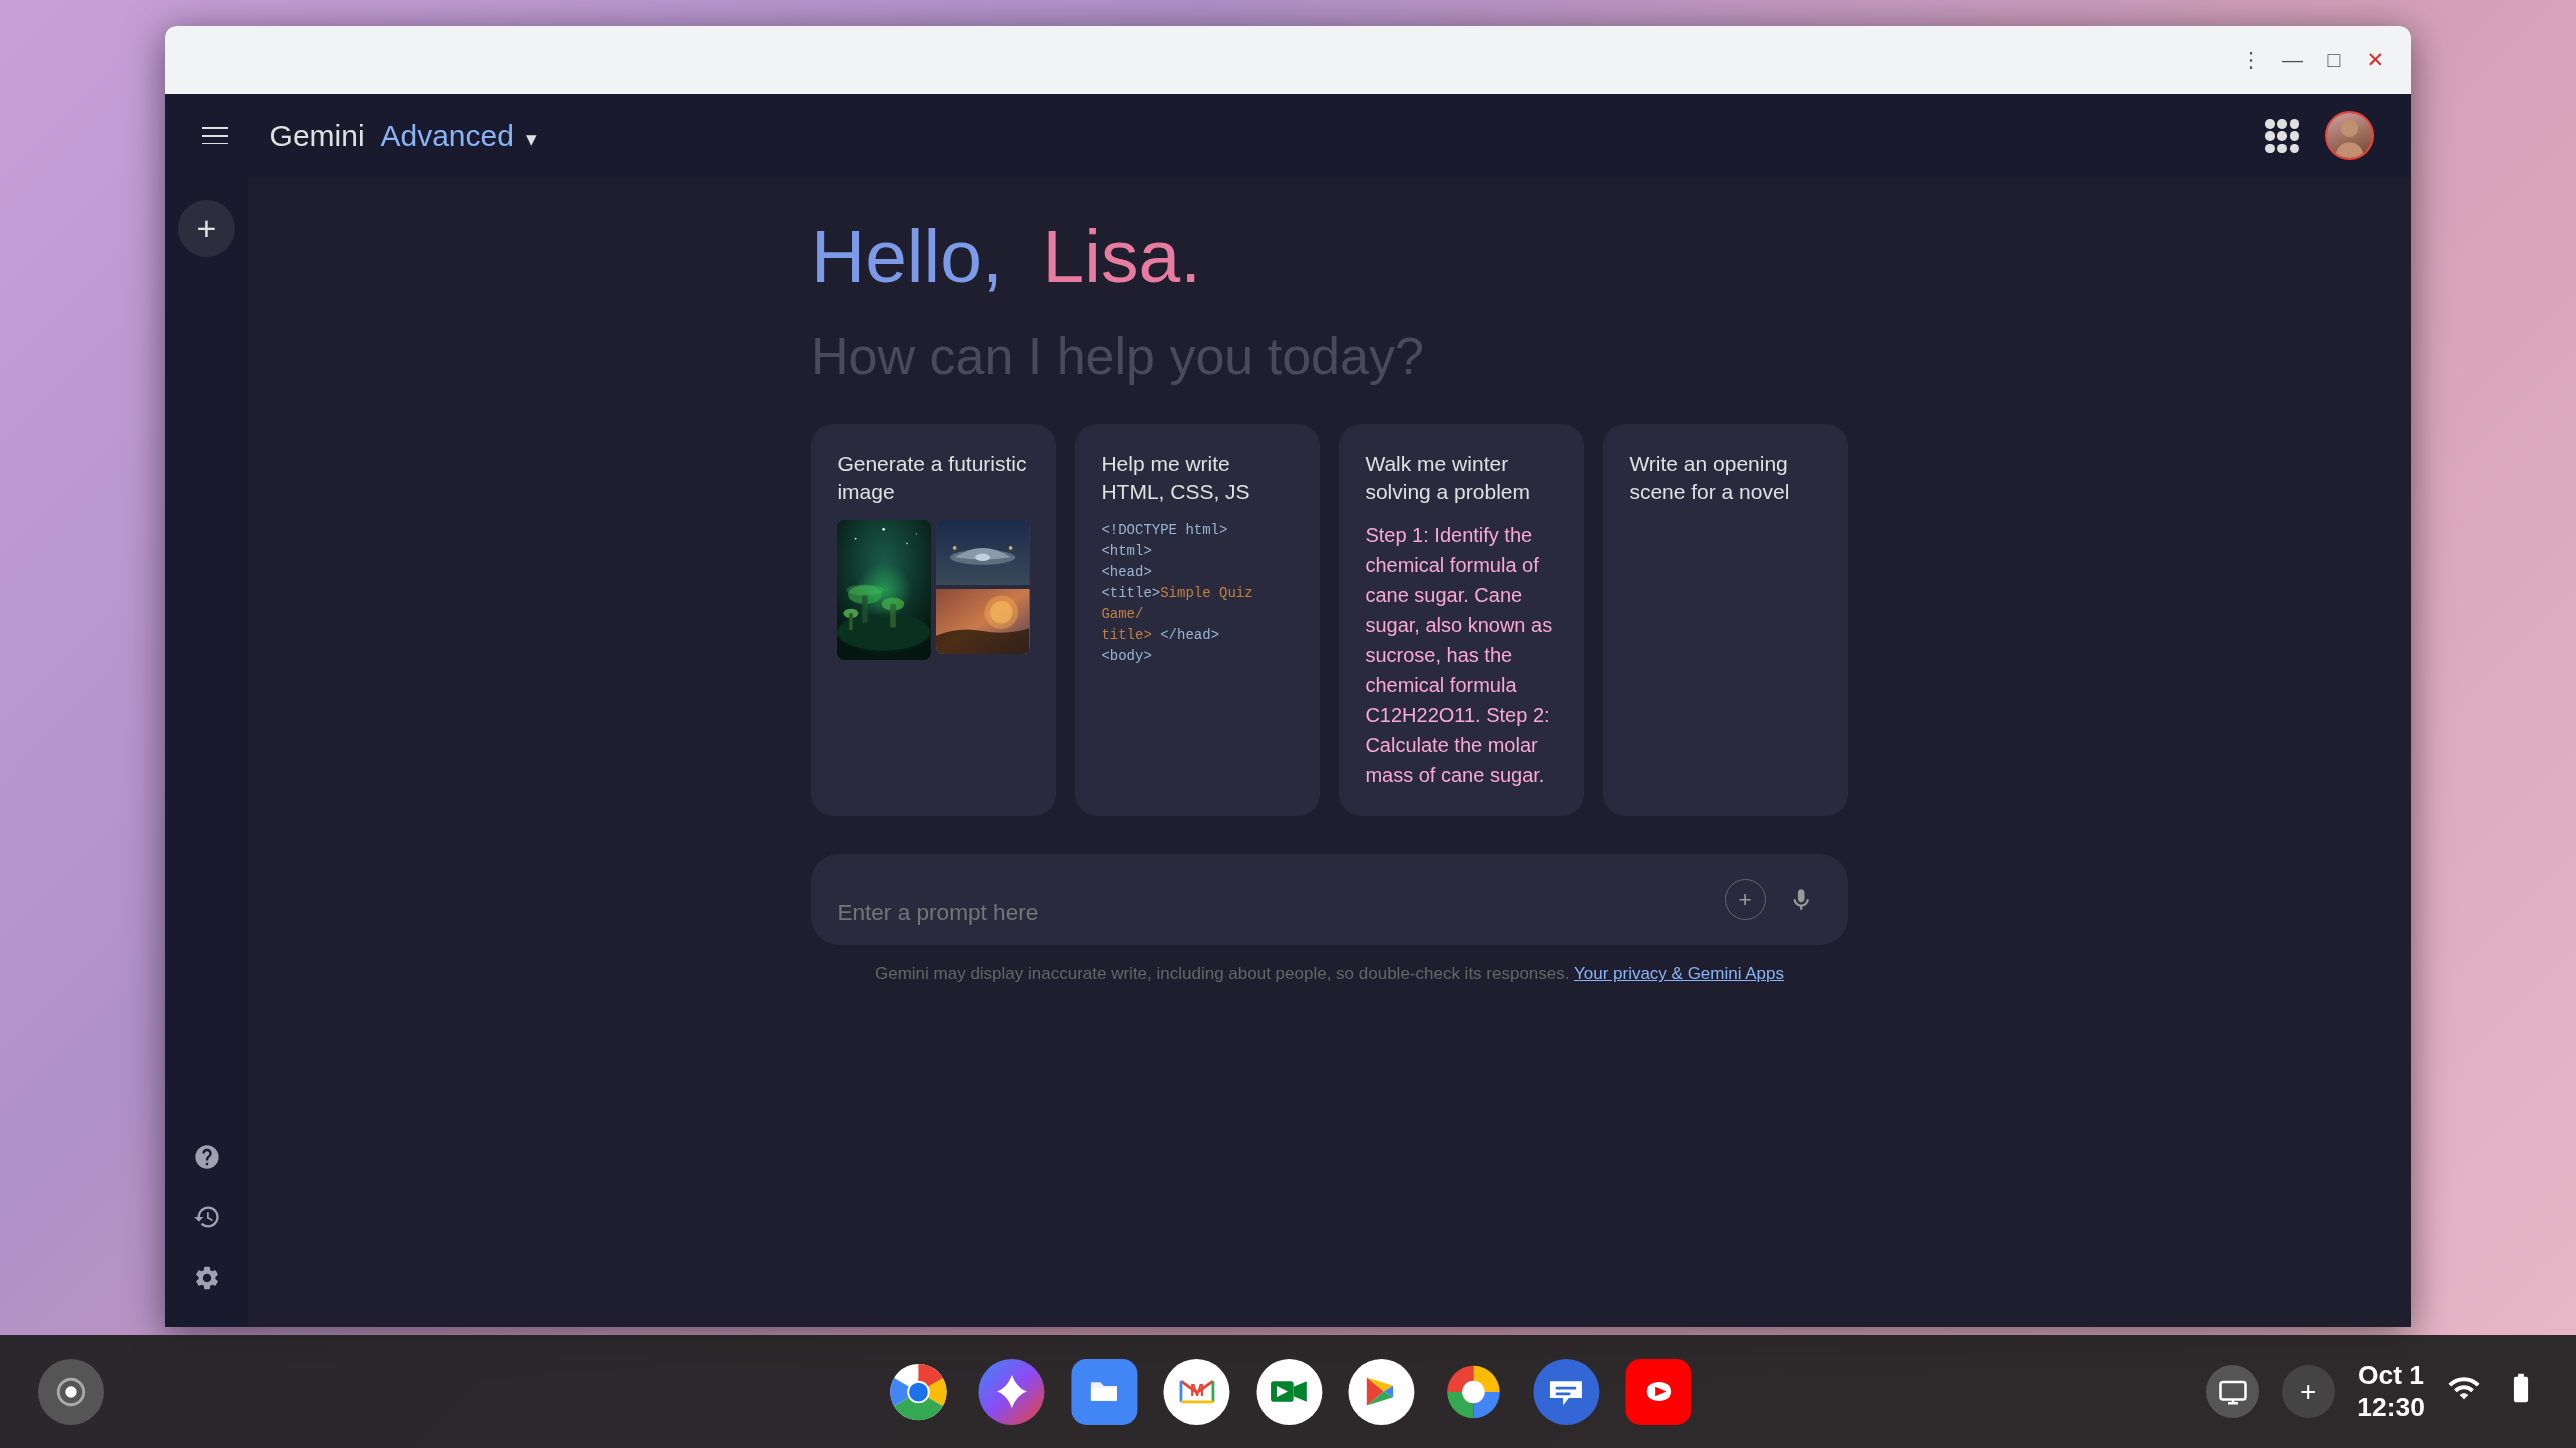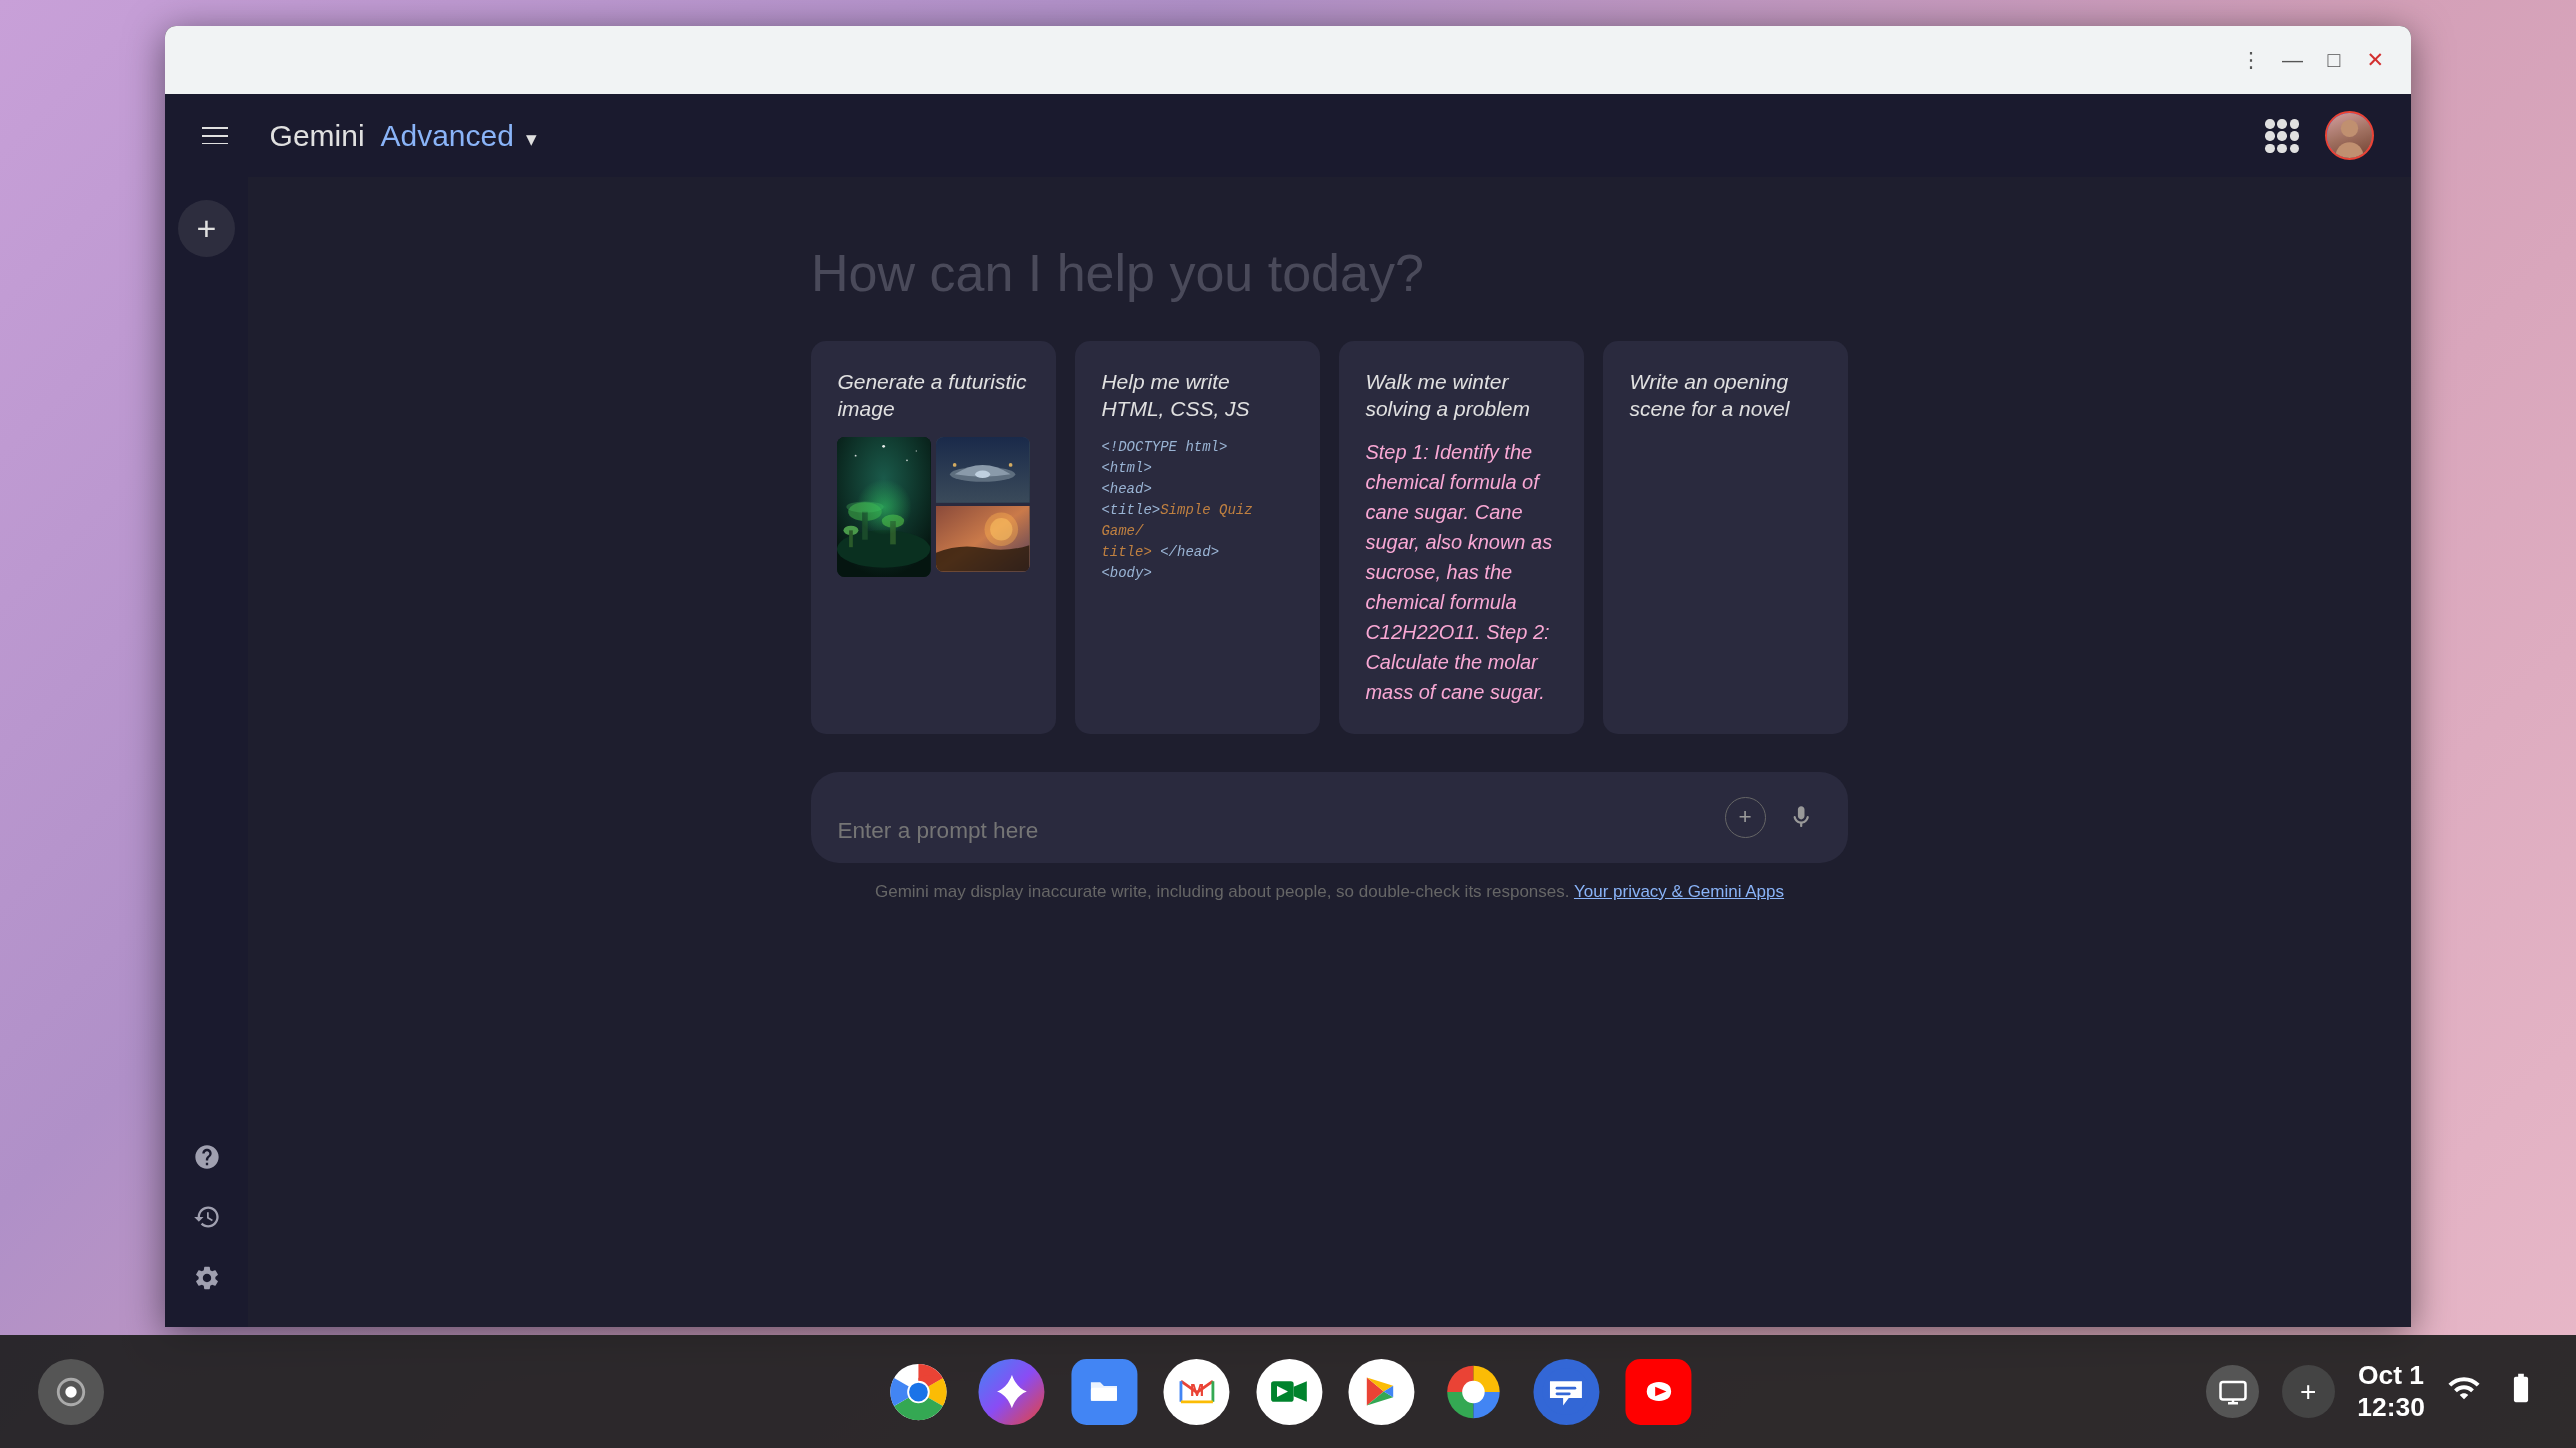--- a/index.html
+++ b/index.html
@@ -305,28 +305,27 @@
       width: 100%;
       max-width: 1037px;
       display: grid;
       grid-template-columns: repeat(4, 1fr);
       gap: 19px;
       margin-bottom: 38px;
     }
 
     .suggestion-card {
       background: #2a2a3e;
-      border-radius: 15px;
+      border-radius: 22px;
       padding: 26.4px;
       cursor: pointer;
       min-height: 245px;
       display: flex;
       flex-direction: column;
       overflow: hidden;
-      font-style: italic;
     }
 
     .card-title {
       font-size: 21px;
       color: #e0e0e0;
       font-weight: 400;
       margin-bottom: 15px;
       line-height: 1.3;
     }
 
@@ -780,20 +779,24 @@
       <div class="sidebar-icon-btn">
         <svg width="28" height="28" viewBox="0 0 24 24" fill="#a0a0b0">
           <path d="M19.14 12.94c.04-.3.06-.61.06-.94 0-.32-.02-.64-.07-.94l2.03-1.58c.18-.14.23-.41.12-.61l-1.92-3.32c-.12-.22-.37-.29-.59-.22l-2.39.96c-.5-.38-1.03-.7-1.62-.94l-.36-2.54c-.04-.24-.24-.41-.48-.41h-3.84c-.24 0-.43.17-.47.41l-.36 2.54c-.59.24-1.13.57-1.62.94l-2.39-.96c-.22-.08-.47 0-.59.22L2.74 8.87c-.12.21-.08.47.12.61l2.03 1.58c-.05.3-.09.63-.09.94s.02.64.07.94l-2.03 1.58c-.18.14-.23.41-.12.61l1.92 3.32c.12.22.37.29.59.22l2.39-.96c.5.38 1.03.7 1.62.94l.36 2.54c.05.24.24.41.48.41h3.84c.24 0 .44-.17.47-.41l.36-2.54c.59-.24 1.13-.56 1.62-.94l2.39.96c.22.08.47 0 .59-.22l1.92-3.32c.12-.22.07-.47-.12-.61l-2.01-1.58zM12 15.6c-1.98 0-3.6-1.62-3.6-3.6s1.62-3.6 3.6-3.6 3.6 1.62 3.6 3.6-1.62 3.6-3.6 3.6z"></path>
         </svg>
       </div>
     </div>
 
     <div class="content-area">
 
       <div class="greeting-section">
+        <div class="greeting-hello">
+          <span class="hello-text">Hello,</span>
+          <span class="hello-name">Lisa.</span>
+        </div>
         <div class="greeting-subtitle">How can I help you today?</div>
       </div>
 
       <div class="cards-container">
 
         <div class="suggestion-card">
           <div class="card-title">Generate a futuristic image</div>
           <div class="card-content">
             <div class="card-images">
               <div class="card-img img-alien" style="grid-row: span 2; background: radial-gradient(ellipse at 50% 60%, #1a5a3a 0%, #0a2a1a 50%, #051510 100%); border-radius: 7.5px; overflow: hidden; position: relative;">

